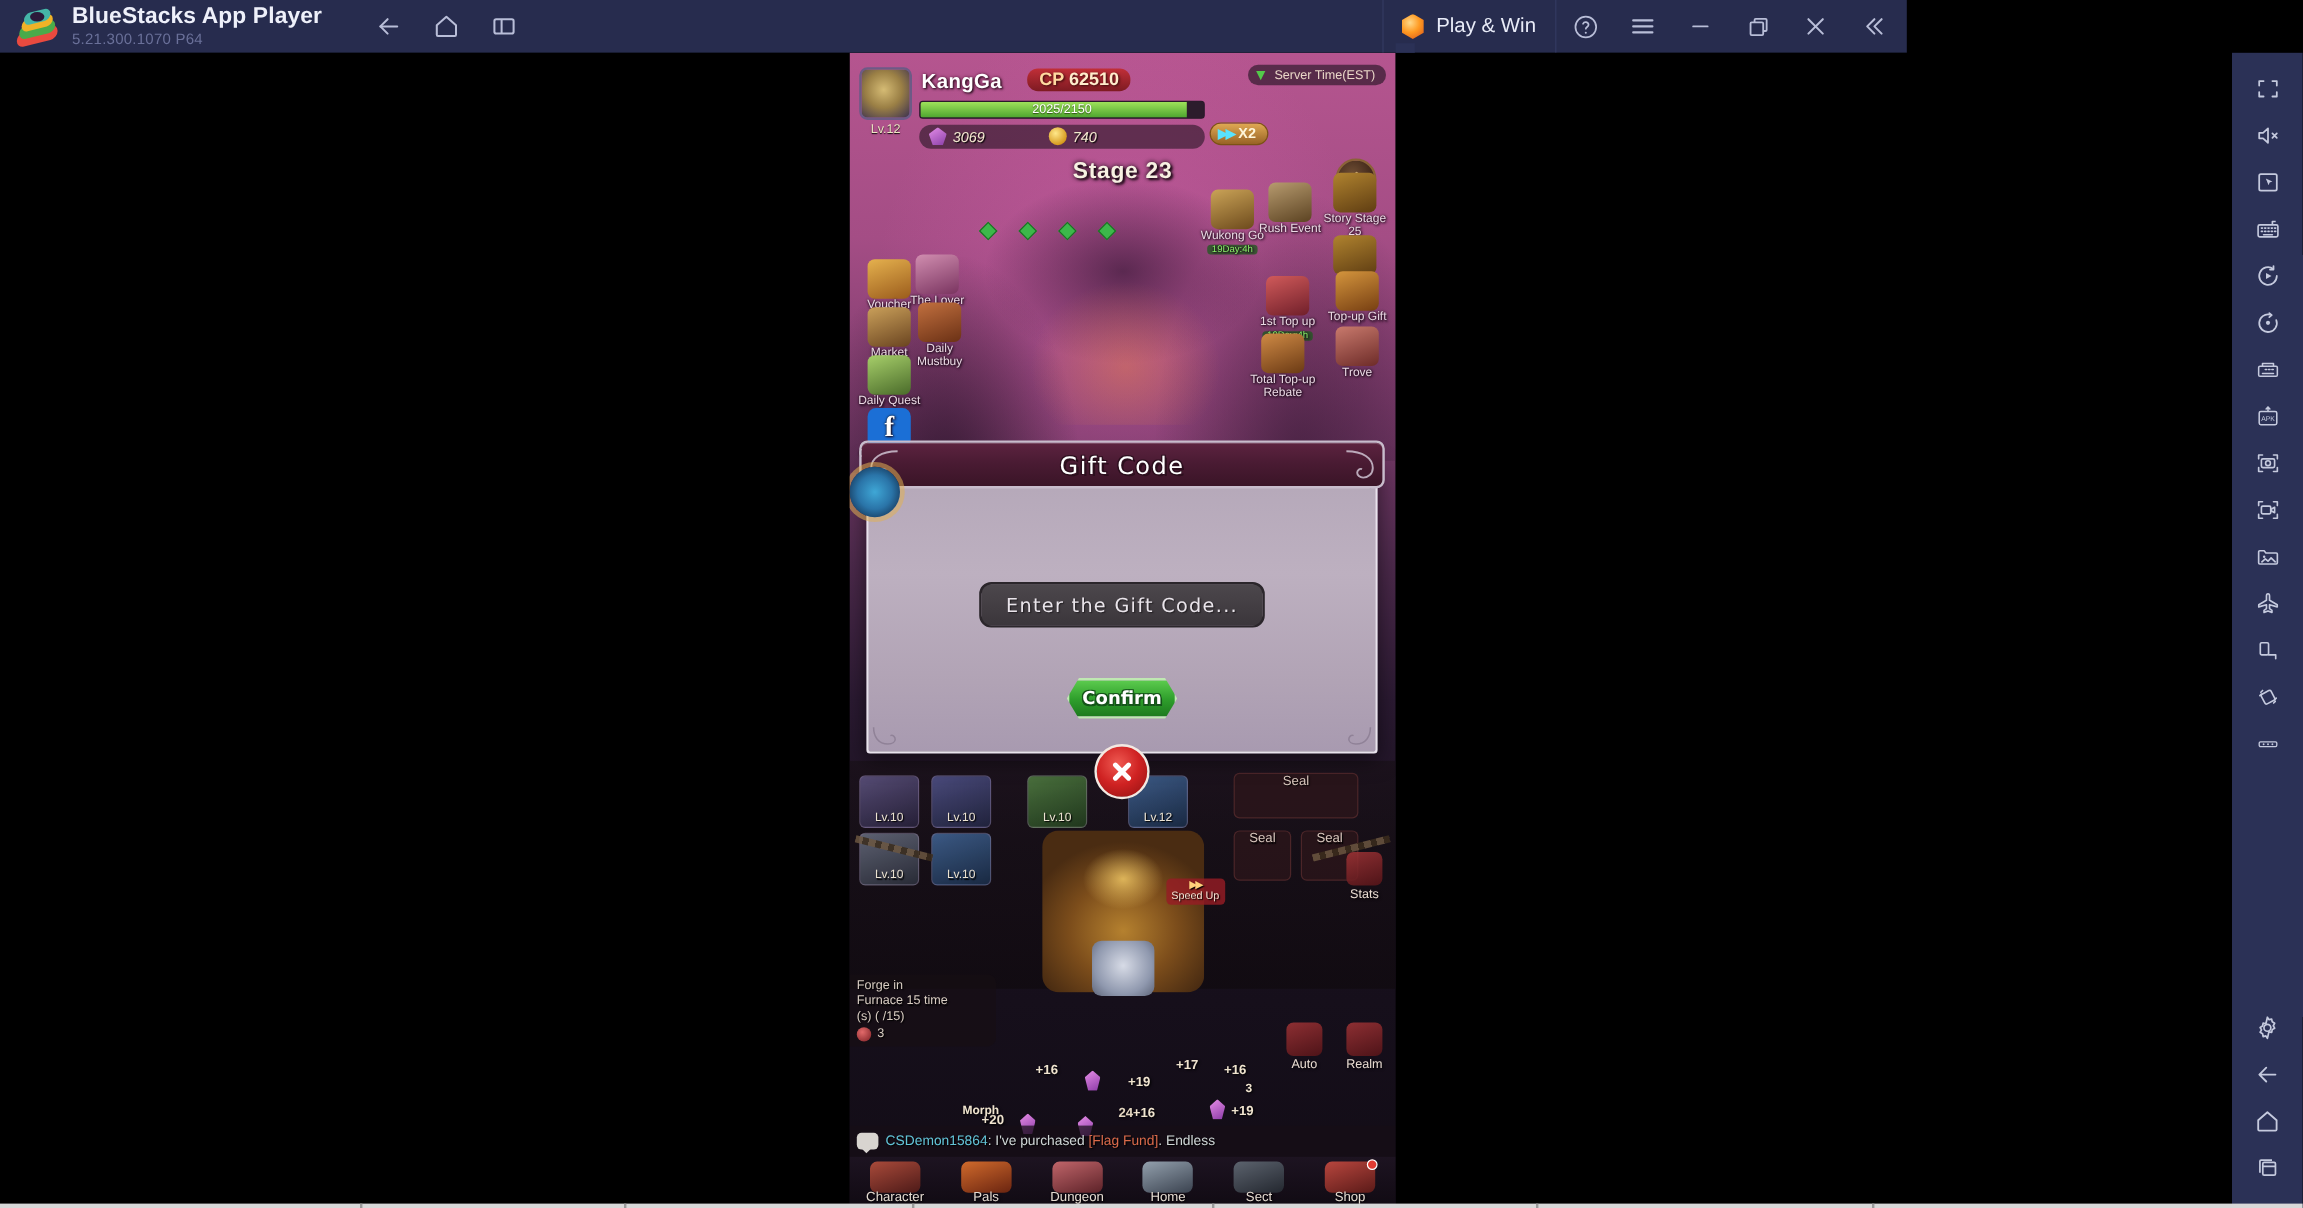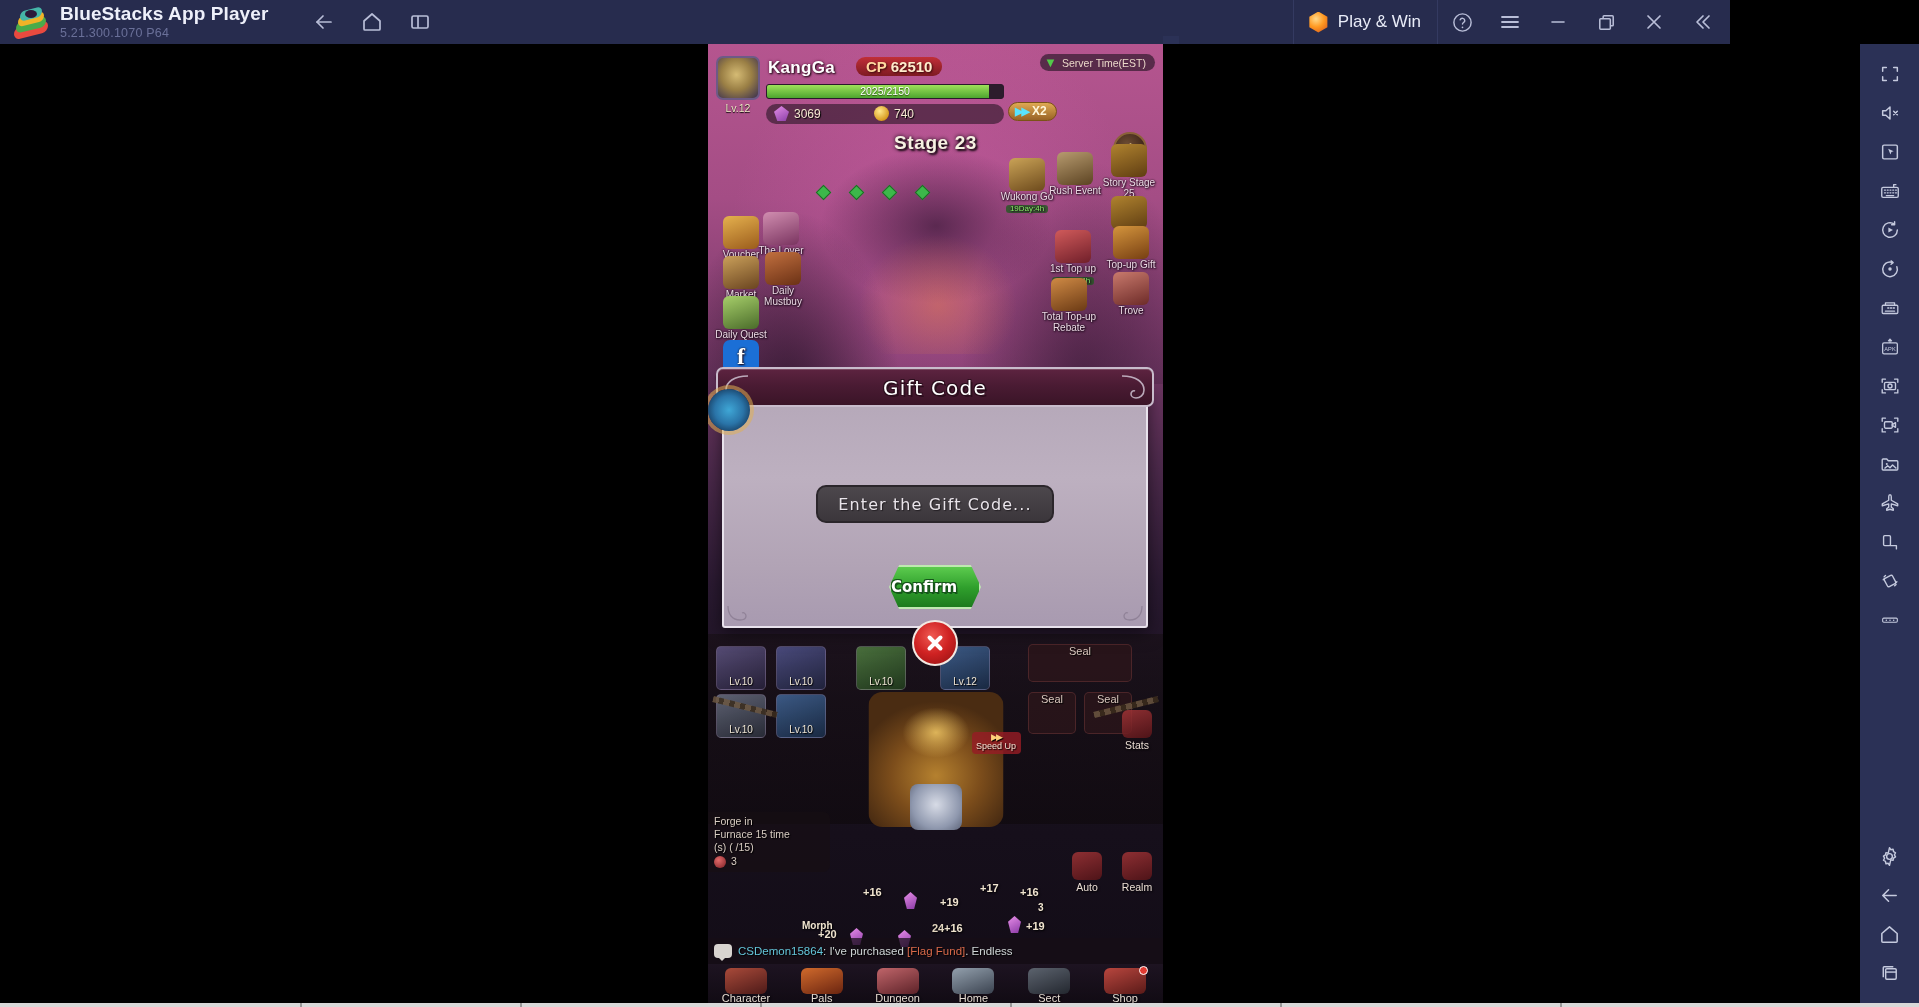--- a/index.html
+++ b/index.html
@@ -6,21 +6,21 @@
   html, body {
     width: 1919px; height: 1007px;
     background: #000;
     font-family: "Liberation Sans", sans-serif;
     overflow: hidden;
   }
   #app { position: relative; width: 1919px; height: 1007px; background: #000; }
 
   
   .titlebar {
-    position: absolute; left: 0; top: 0; width: 1730px; height: 44px;
+    position: absolute; left: 0; top: 0; width: 1589px; height: 44px;
     background: #272c4e;
     display: flex; align-items: center;
   }
   .tb-logo { width: 34px; height: 34px; margin-left: 14px; position: relative; }
   .tb-logo .lay { position: absolute; border-radius: 7px; transform: skewY(-14deg); }
   .tb-logo .l1 { left: 0; top: 19px; width: 34px; height: 12px; background: #e94a3f; }
   .tb-logo .l2 { left: 2px; top: 14px; width: 30px; height: 11px; background: #4aab4a; }
   .tb-logo .l3 { left: 4px; top: 9px;  width: 26px; height: 10px; background: #f0b327; }
   .tb-logo .l4 { left: 6px; top: 4px;  width: 22px; height: 10px; background: #45b6a8; }
   .tb-logo .l5 { left: 11px; top: 5px; width: 12px; height: 8px; background: #2b1a3a; border-radius: 50%; transform: none;}
@@ -129,21 +129,21 @@
     background: linear-gradient(180deg, #9ee15a, #4da52f);
   }
   .expbar .txt {
     position: absolute; inset: 0; text-align: center; line-height: 13px;
     color: #fff; font-size: 10.5px; text-shadow: 0 1px 1px #2b4a12;
   }
   .res-strip {
     position: absolute; left: 58px; top: 60px; width: 238px; height: 20px;
     background: rgba(25,14,26,0.55); border-radius: 10px;
   }
-  .res { position: absolute; top: 2px; display: flex; align-items: center; gap: 5px; }
+  .res { position: absolute; top: 2px; display: flex; align-items: center; gap: 5px; font-style: italic; }
   .res .ic { width: 15px; height: 15px; border-radius: 3px; }
   .res .ic.gem { background: linear-gradient(150deg, #e58ee8, #8b3fa8); clip-path: polygon(50% 0,100% 38%,78% 100%,22% 100%,0 38%); }
   .res .ic.coin { background: radial-gradient(circle at 38% 34%, #ffe88a, #d79b20 70%, #8c5a0d); border-radius: 50%; }
   .res .v { color: #f3e7cf; font-size: 12px; text-shadow: 1px 1px 1px #000; }
   .res.r1 { left: 8px; }
   .res.r2 { left: 108px; }
   .x2 {
     position: absolute; left: 300px; top: 58px;
     padding: 1px 9px 2px 6px; border-radius: 10px;
     background: linear-gradient(180deg, rgba(228,178,76,.9), rgba(150,100,28,.92));
@@ -383,25 +383,25 @@
     display: flex; align-items: center; justify-content: center;
     cursor: text;
   }
   .codefield .ph {
     color: #e9e4ea; font-size: 16px; letter-spacing: 1.1px;
     text-shadow: 1px 1px 1px #221e22;
     font-family: "DejaVu Sans", sans-serif;
   }
   .confirmbtn {
     position: absolute; left: 50%; top: 198px; transform: translateX(-50%);
-    width: 92px; height: 44px;
+    width: 92px; height: 34px;
     background: linear-gradient(180deg, #5ccb4e 0%, #2f9f2c 52%, #1d7a1e 100%);
     border: 2px solid #bfe8b2;
     clip-path: polygon(11% 0, 89% 0, 100% 50%, 89% 100%, 11% 100%, 0 50%);
-    display: flex; align-items: center; 
+    display: flex; align-items: center; justify-content: center;
     cursor: pointer;
   }
   .confirmbtn span {
     color: #fff; font-size: 15px; font-weight: 700;
     text-shadow: 1.5px 1.5px 0 #15541a, -1px -1px 0 #15541a, 1px -1px 0 #15541a, -1px 1px 0 #15541a;
     font-family: "DejaVu Sans", sans-serif;
   }
   .closebtn {
     position: absolute; left: 50%; top: 253px; transform: translateX(-50%);
     width: 46px; height: 46px; border-radius: 50%;

